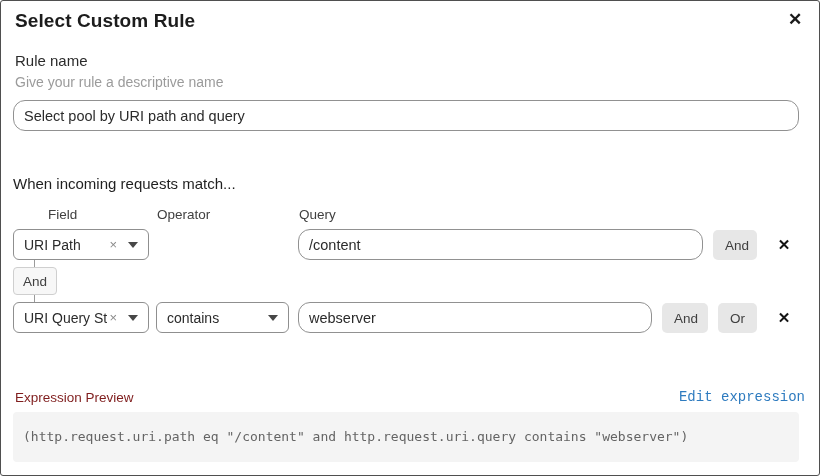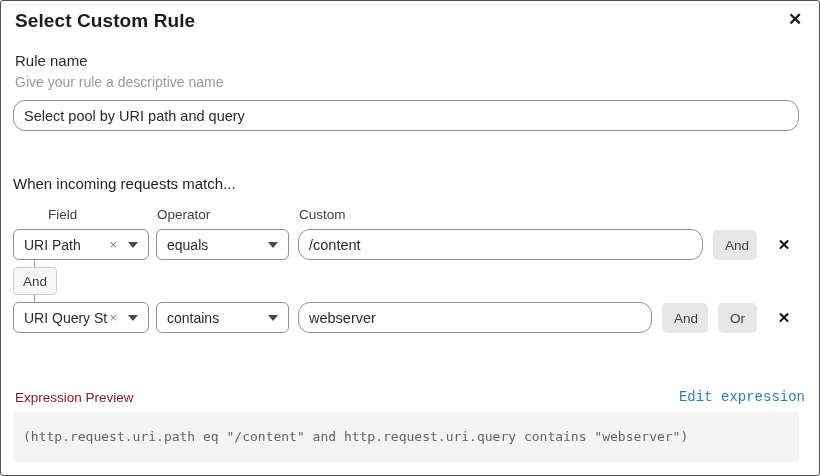--- a/index.html
+++ b/index.html
@@ -210,33 +210,29 @@
   <button class="close-btn">✕</button>
 
   <div class="rule-name-label">Rule name</div>
   <div class="rule-name-hint">Give your rule a descriptive name</div>
   <input id="rule-name-input" class="text-input" type="text" value="Select pool by URI path and query" style="">
 
   <div class="section-heading">When incoming requests match...</div>
 
   <div class="col-label col-field">Field</div>
   <div class="col-label col-operator">Operator</div>
-  <div class="col-label col-value">Custom</div>
+  <div class="col-label col-value">Query</div>
 
   <div class="connector-line"></div>
   <div class="connector-badge">And</div>
 
   <div class="select-box field-select row1">
     <span class="select-label">URI Path</span>
     <span class="clear-x">×</span>
     <span class="caret"></span>
-  </div>
-  <div class="select-box operator-select row1">
-    <span class="select-label">equals</span>
-    <span class="caret" style="margin-left:auto;"></span>
   </div>
   <input id="value-input-1" class="text-input value-input" type="text" value="/content" style="">
   <button id="and-btn-1" class="logic-btn">And</button>
   <button id="remove-1" class="remove-btn">✕</button>
 
   <div class="select-box field-select row2">
     <span class="select-label">URI Query St...</span>
     <span class="clear-x">×</span>
     <span class="caret"></span>
   </div>

